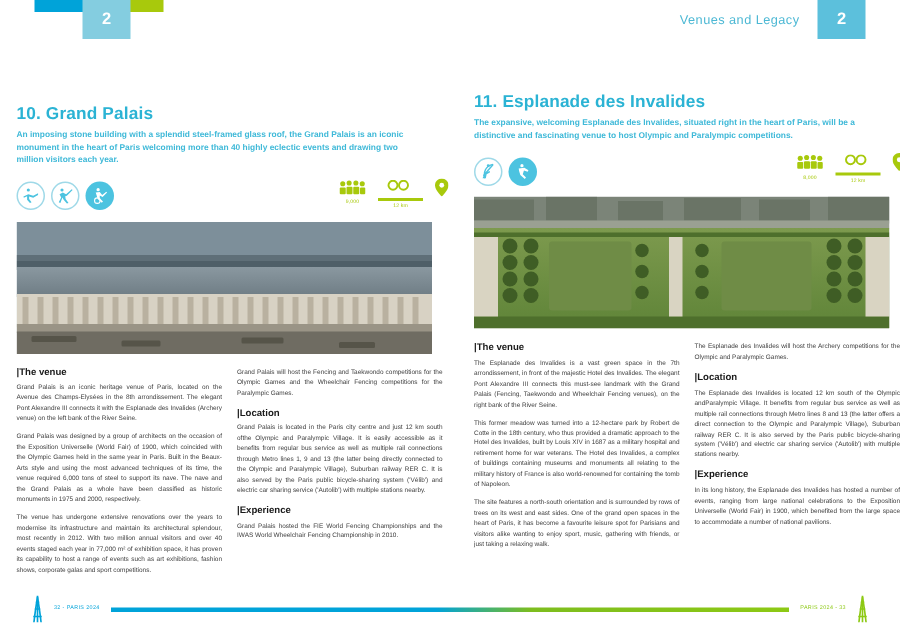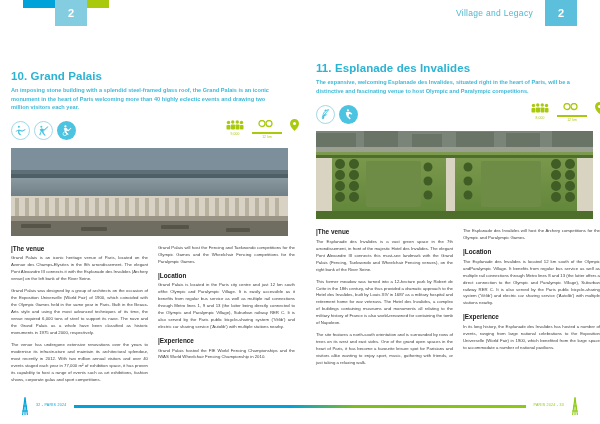--- a/index.html
+++ b/index.html
@@ -123,21 +123,21 @@
 </style>
 </head>
 <body>
 
 <div class="page">
 
   <div class="header">
     <div class="hdr-bar-blue"></div>
     <div class="hdr-bar-green"></div>
     <div class="hdr-num-left">2</div>
-    <div class="hdr-right-label">Village and  Legacy</div>
+    <div class="hdr-right-label">Venues and  Legacy</div>
     <div class="hdr-num-right">2</div>
   </div>
 
   <div class="spread">
 
     <div class="col col-left">
 
       <div class="venue-title">10. Grand Palais</div>
       <div class="venue-intro">An imposing stone building with a splendid steel-framed glass roof, the Grand Palais is an iconic monument in the heart of Paris welcoming more than 40 highly eclectic events and drawing two million visitors each year.</div>
 

